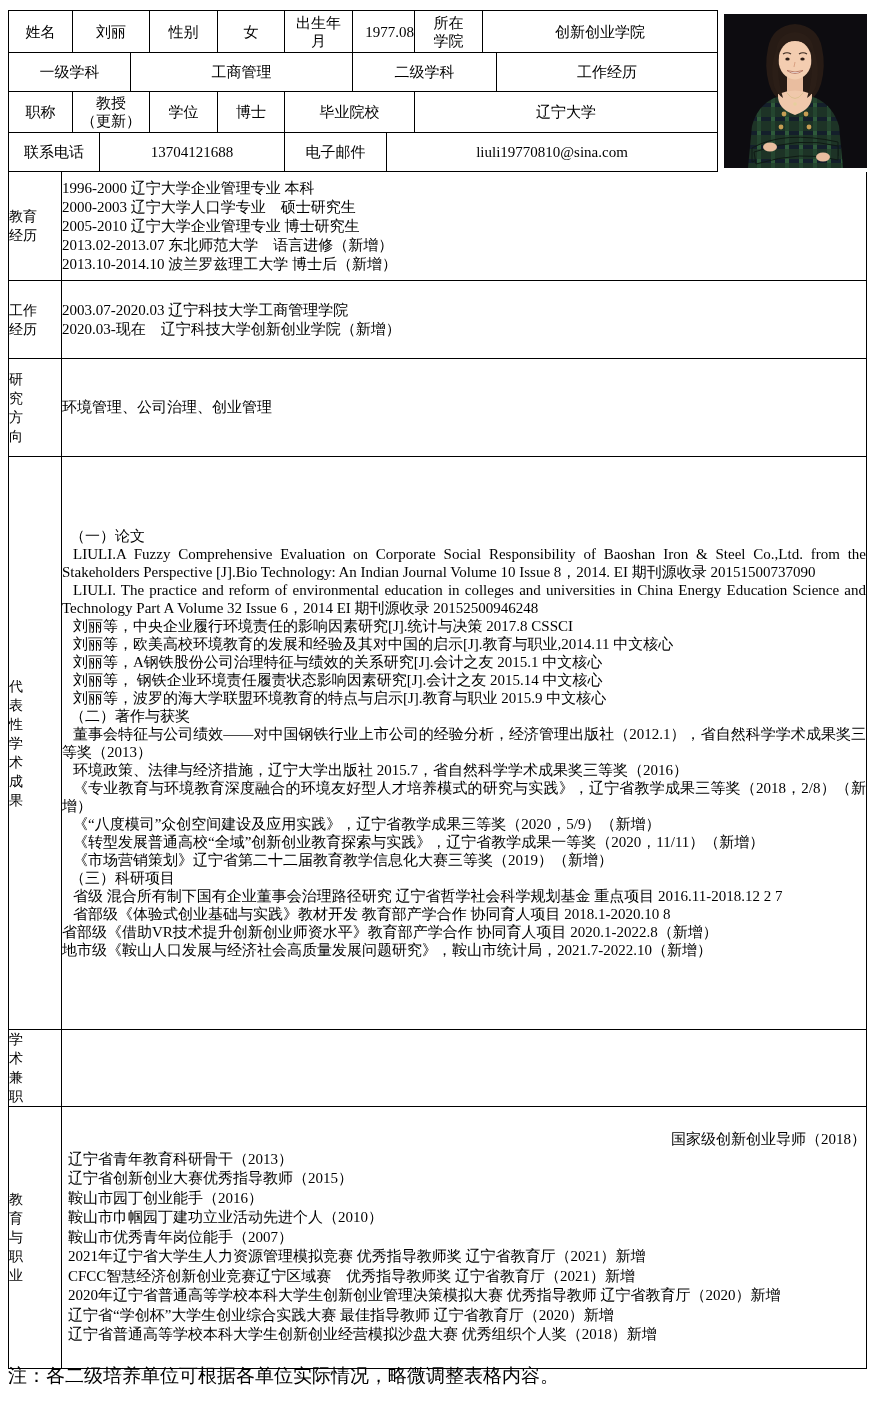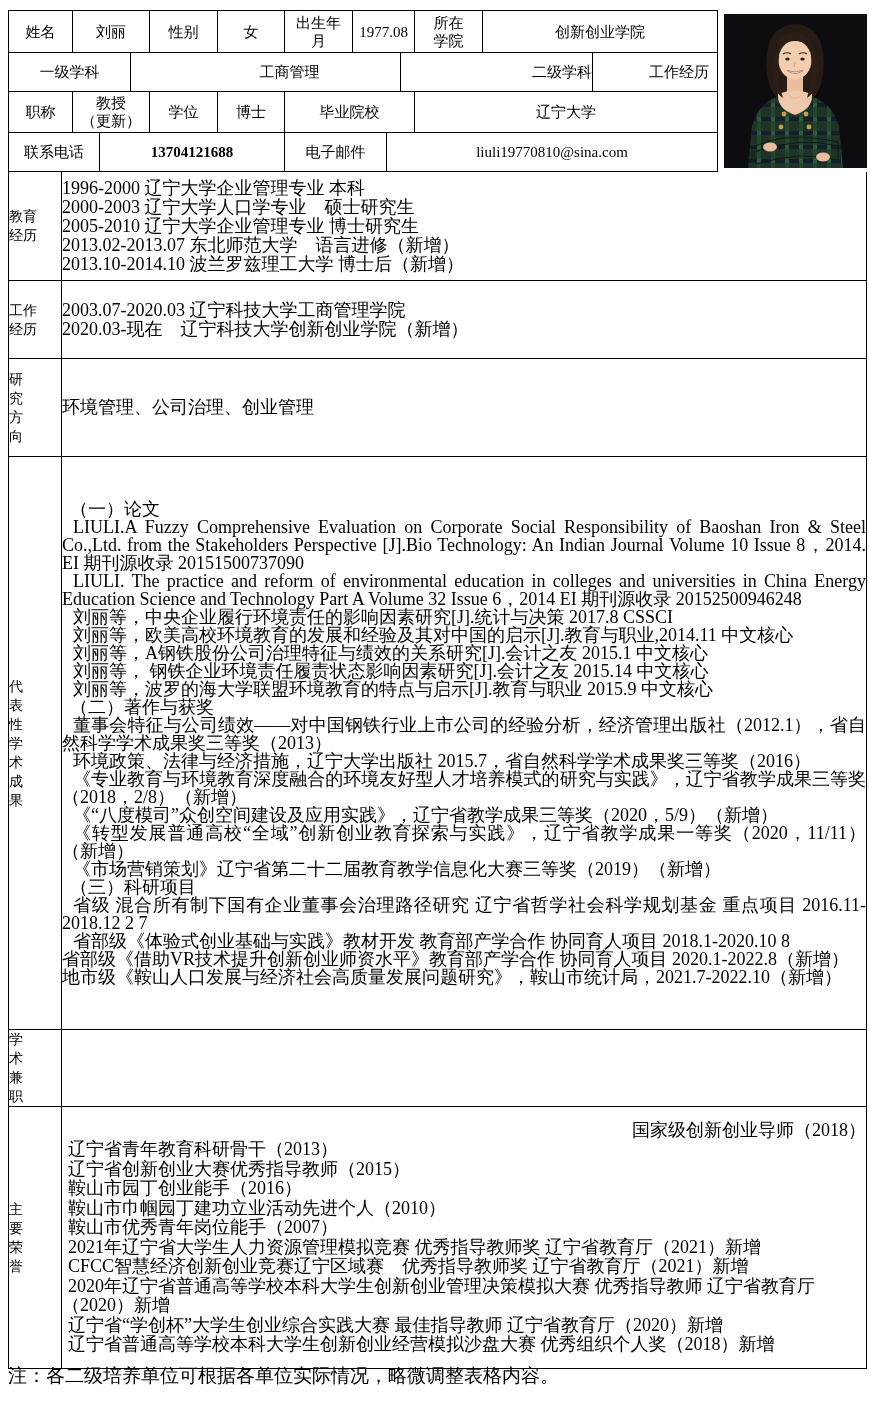--- a/index.html
+++ b/index.html
@@ -9,48 +9,48 @@
     -webkit-font-smoothing:none;
   }
   .page{position:relative;width:869px;height:1409px;background:#fff;overflow:hidden;}
   .doc{position:absolute;left:8px;top:10px;width:859px;}
 
   
   .top{display:flex;height:162px;}
   .grid{width:710px;border:1px solid #000;box-sizing:border-box;display:flex;flex-direction:column;background:#fff;}
   .grow{display:flex;border-bottom:1px solid #000;}
   .grow:last-child{border-bottom:none;flex:1;}
-  .r1{height:41px;} .r2{height:38px;gap:48px;} .r3{height:40px;}
+  .r1{height:41px;} .r2{height:38px;} .r3{height:40px;}
   .cell{
     border-right:1px solid #000;box-sizing:border-box;
     display:flex;flex-direction:column;align-items:center;justify-content:center;
     text-align:center;font-size:15px;line-height:18px;overflow:hidden;
   }
   .cell:last-child{border-right:none;}
   .fill{flex:1;}
-  .w64{width:64px;} .w77{width:77px;} .w68{width:68px;} .w67{width:67px;} .w62{width:62px;}
-  .w122{width:122px;} .w222{width:222px;} .w144{width:144px;align-items:flex-end;}
-  .w130{width:130px;} .w91{width:91px;} .w185{width:185px;font-weight:bold;} .w102{width:102px;}
+  .w64{width:64px;} .w77{width:77px;} .w68{width:68px;} .w67{width:67px;} .w62{width:62px;align-items:flex-end;}
+  .w122{width:122px;} .w222{width:222px;} .w144{width:144px;}
+  .w130{width:130px;} .w91{width:91px;} .w185{width:185px;} .w102{width:102px;}
   .wrap3{display:inline-block;max-width:48px;word-break:break-all;}
   .wrap2{display:inline-block;max-width:33px;word-break:break-all;}
 
   
   .photo-area{flex:1;position:relative;background:#fff;}
   .photo-area svg{position:absolute;left:6px;top:4px;display:block;}
 
   
   table.main{border-collapse:collapse;table-layout:fixed;width:859px;margin-top:-1px;background:#fff;}
   table.main td{border:1px solid #000;padding:0;vertical-align:middle;}
   td.lab{width:52px;text-align:left;font-size:14px;}
   td.lab .v2{display:inline-block;width:32px;word-break:break-all;line-height:19px;}
   td.lab .v1{display:inline-block;width:16px;word-break:break-all;line-height:19px;}
   .h-edu{height:109px;} .h-work{height:78px;} .h-res{height:98px;}
   .h-ach{height:573px;} .h-pt{height:63px;} .h-hon{height:262px;}
 
-  td.cont{font-size:18px;}
+  td.cont{font-size:15px;}
   td.edu{padding-left:9px;line-height:19px;}
   td.work{padding-left:34px;line-height:19px;}
   td.res{padding-left:34px;line-height:19px;}
 
   td.ach{vertical-align:top;padding:3px 7px 0 3px;line-height:18px;}
   td.ach .line{text-align:justify;}
   td.ach .h{text-indent:8px;text-align:left;}
   td.ach .p{text-indent:11px;}
   td.ach .p0{text-indent:0;}
 
@@ -258,21 +258,21 @@
               </div>
         </td>
       </tr>
       <tr class="h-pt">
         <td class="lab"><span class="v1">学术兼职</span></td>
         <td class="cont">
           <div></div>
         </td>
       </tr>
       <tr class="h-hon">
-        <td class="lab"><span class="v1">主要荣誉</span></td>
+        <td class="lab"><span class="v1">教育与职业</span></td>
         <td class="cont hon">
           <div>
                 <div class="line flush">国家级创新创业导师（2018）</div>
                 <div class="line">辽宁省青年教育科研骨干（2013）</div>
                 <div class="line">辽宁省创新创业大赛优秀指导教师（2015）</div>
                 <div class="line">鞍山市园丁创业能手（2016）</div>
                 <div class="line">鞍山市巾帼园丁建功立业活动先进个人（2010）</div>
                 <div class="line">鞍山市优秀青年岗位能手（2007）</div>
                 <div class="line">2021年辽宁省大学生人力资源管理模拟竞赛 优秀指导教师奖 辽宁省教育厅（2021）新增</div>
                 <div class="line">CFCC智慧经济创新创业竞赛辽宁区域赛　优秀指导教师奖 辽宁省教育厅（2021）新增</div>

